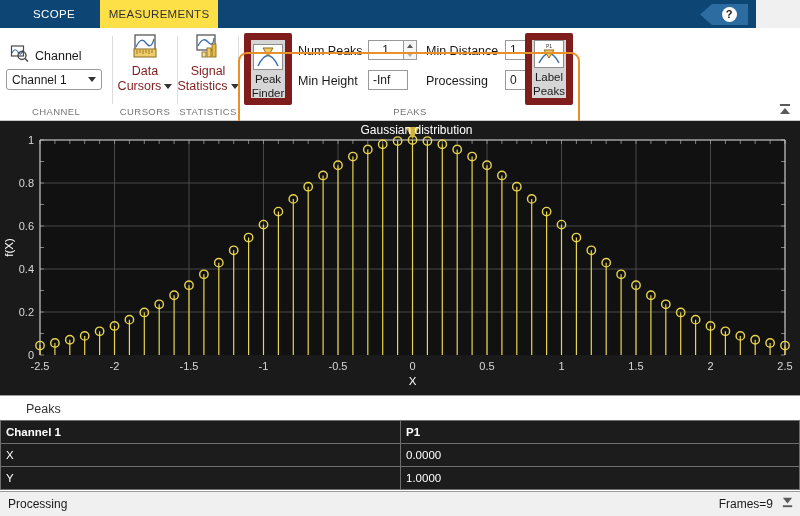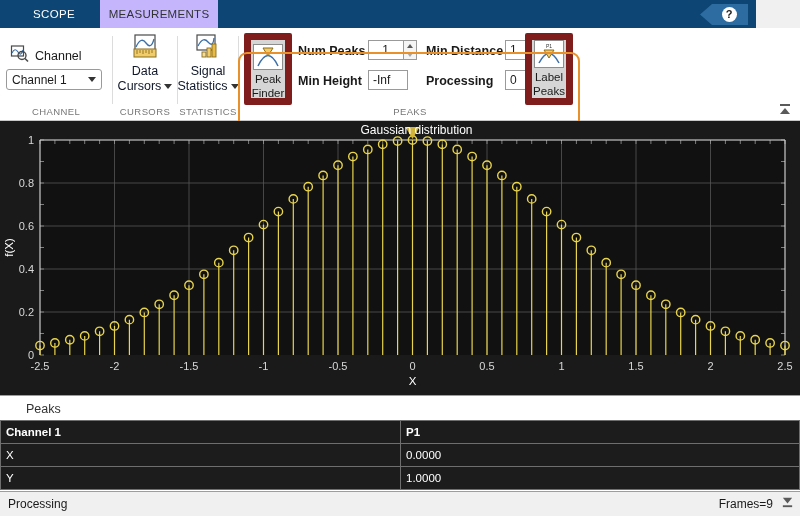--- a/index.html
+++ b/index.html
@@ -24,21 +24,21 @@
   .tab {
     position: absolute; top: 0; height: 28px;
     display: flex; align-items: center; justify-content: center;
     font-size: 11.5px; letter-spacing: 0.3px;
     color: #ffffff;
     cursor: default;
   }
   .tab.scope { left: 8px; width: 92px; }
   .tab.meas  {
     left: 100px; width: 118px;
-    background: #c4b5fd; color: #333333;
+    background: #fde047; color: #333333;
   }
   .helpbtn {
     position: absolute; right: 8px; top: 4px;
     width: 48px; height: 21px;
     background: #2c6ca0;
     clip-path: polygon(12px 0, 100% 0, 100% 100%, 12px 100%, 0 50%);
     display: flex; align-items: center; justify-content: center;
     padding-left: 10px; box-sizing: border-box;
   }
   .helpcircle {
@@ -93,21 +93,21 @@
     border-top: 5px solid #333333;
   }
 
   
   .bigbtn {
     position: absolute; top: 8px;
     display: flex; flex-direction: column; align-items: center;
     width: 76px;
   }
   .bigbtn .cap {
-    font-size: 12.5px; color: #0f172a; line-height: 15px;
+    font-size: 12.5px; color: #7f1d1d; line-height: 15px;
     text-align: center;
   }
   .cap-row { display: flex; align-items: center; gap: 3px; }
 
   
   .peaks-border {
     position: absolute; left: 238px; top: 24px;
     width: 342px; height: 92px;
     border: 2px solid #e8912a;
     border-radius: 9px;
@@ -123,21 +123,21 @@
     display: flex; flex-direction: column;
     align-items: center; justify-content: flex-start;
     box-sizing: border-box;
   }
   .toggle-btn .cap { font-size: 11.5px; color: #1a1a1a; line-height: 14px; text-align:center;}
   .iconbox {
     background: #ffffff; border: 1px solid #8d8d8d;
     display: flex; align-items: center; justify-content: center;
     box-sizing: border-box;
   }
-  .fieldlabel { font-size: 12.5px; color: #1a1a1a; position: absolute; font-weight: bold; }
+  .fieldlabel { font-size: 12.5px; color: #1a1a1a; position: absolute; }
   .txtfield {
     position: absolute;
     border: 1px solid #9a9a9a; background: #ffffff;
     box-sizing: border-box;
     font-size: 12px; color: #1a1a1a;
     display: flex; align-items: center;
     padding: 0 4px;
   }
   .txtfield.right { justify-content: flex-end; padding-right: 14px; }
   .spinner {

